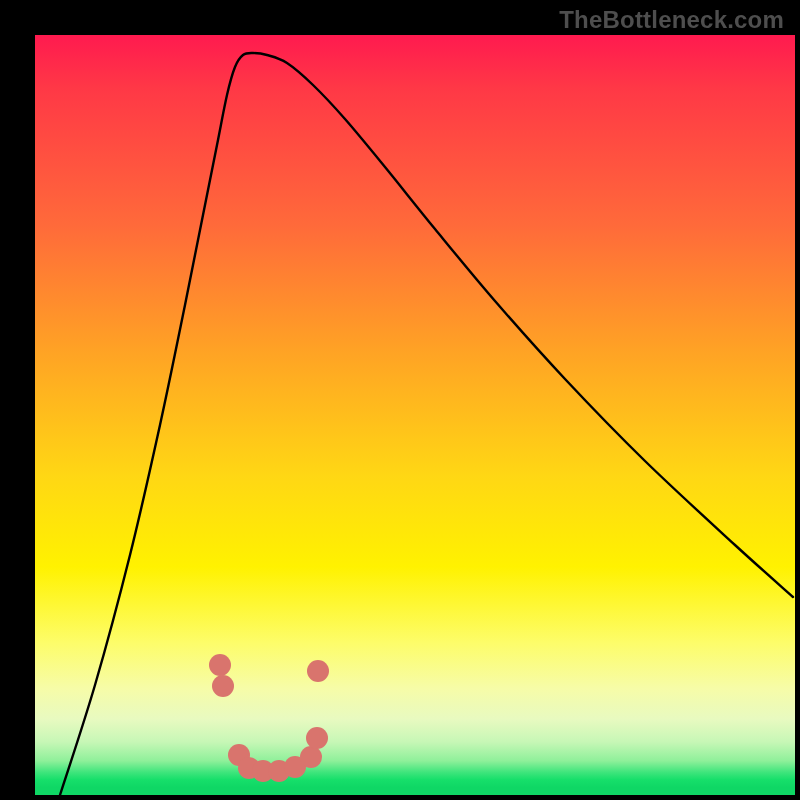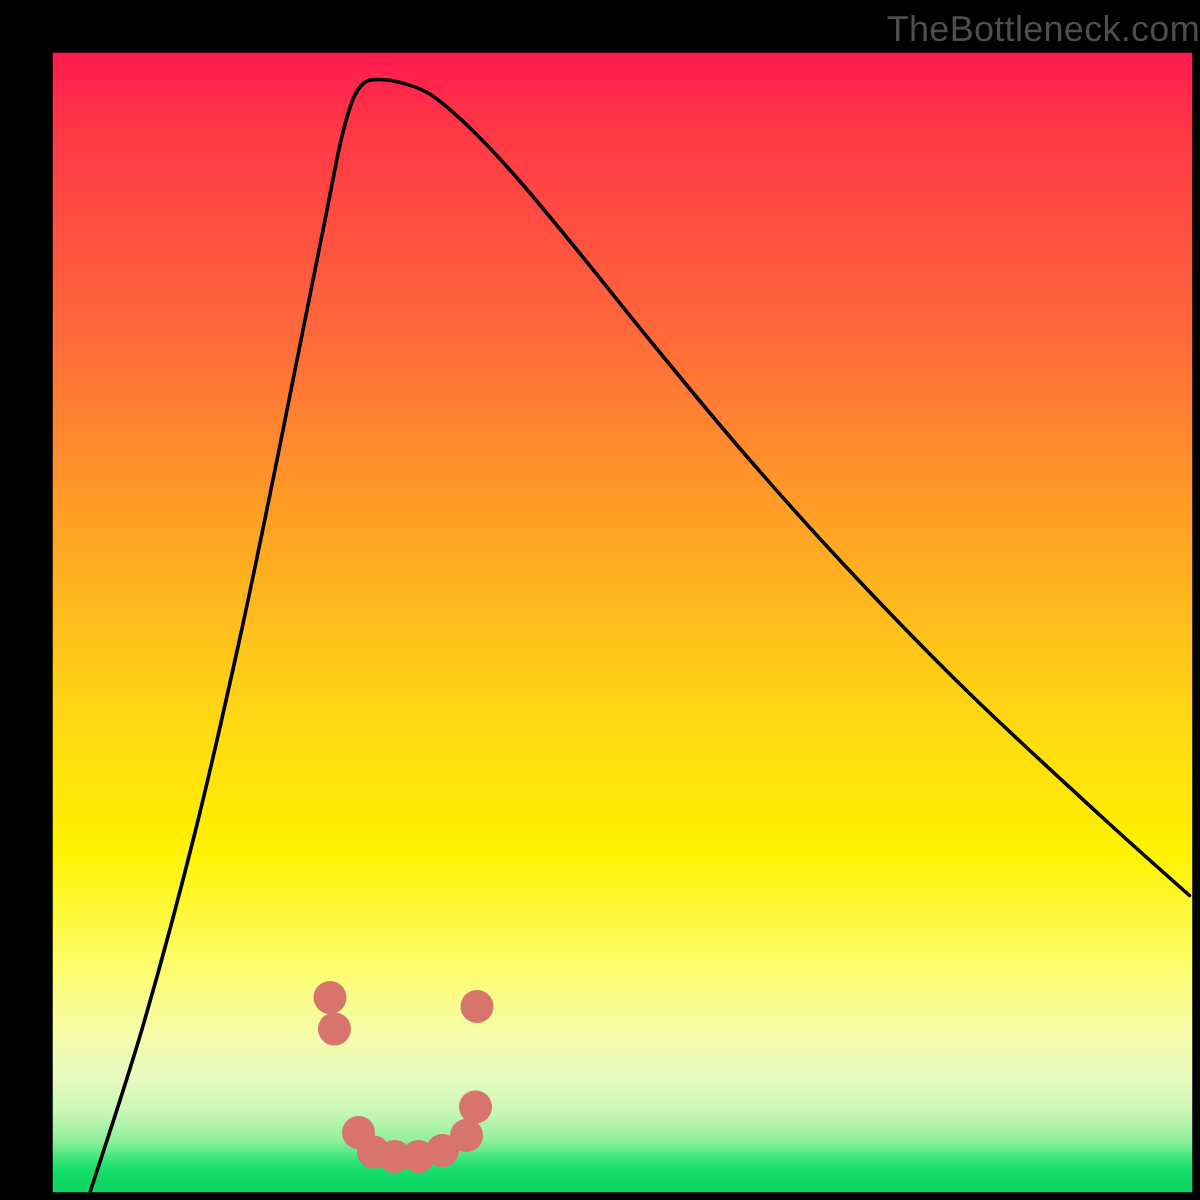--- a/index.html
+++ b/index.html
@@ -43,24 +43,24 @@
         #8ff09a 95.5%,
         #3fe57c 97%,
         #16df6a 98%,
         #0fd765 99%,
         #0fd765 100%
       );
   }
   .watermark {
     position: absolute;
     top: 6px;
-    right: 0;
+    right: 16px;
     color: #4e4e4e;
     font-size: 24px;
-    font-weight: 400;
+    font-weight: 700;
     letter-spacing: 0.2px;
     user-select: none;
   }
   svg.curve {
     position: absolute;
     inset: 0;
   }
 </style>
 </head>
 <body>

